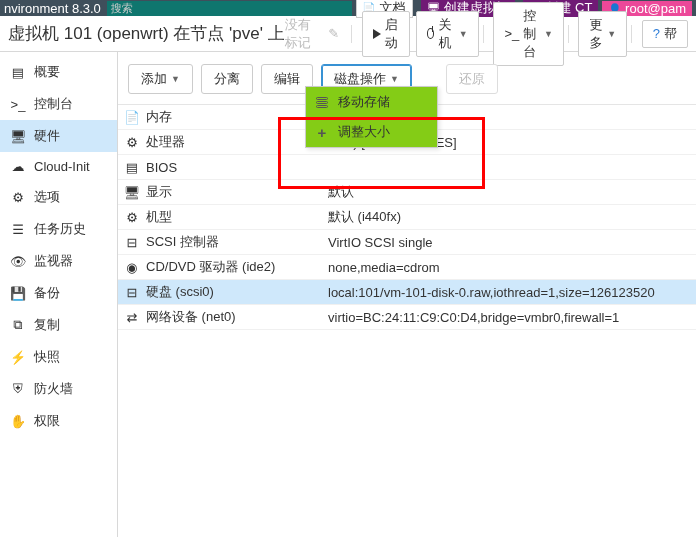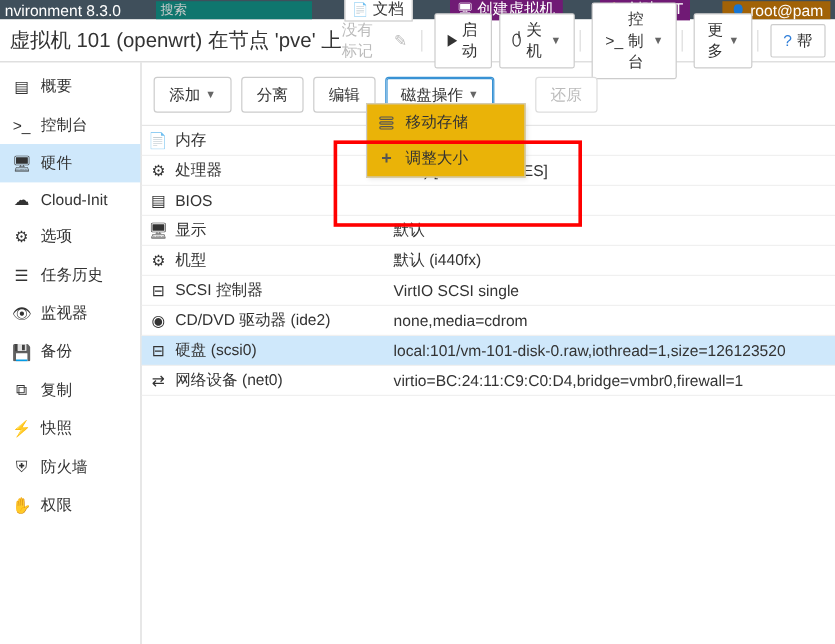--- a/index.html
+++ b/index.html
@@ -1,24 +1,24 @@
 <!DOCTYPE html>
 <html><head>
 <meta charset="utf-8">
 <style>
 * { margin: 0; padding: 0; box-sizing: border-box; font-family: "Helvetica Neue", Arial, sans-serif; font-size: 13px; }
 body { background: #fff; color: #333; width: 696px; height: 537px; overflow: hidden; position: relative; }
 
 
-.topbar { height: 16px; background: #3f4f5b; color: #fff; display: flex; align-items: center; padding: 0 4px; font-size: 11px; gap: 23px; }
+.topbar { height: 16px; background: #3f4f5b; color: #fff; display: flex; align-items: center; padding: 0 4px; font-size: 11px; }
 .topbar .ver { flex: 0 0 auto; }
 .topbar .search { margin-left: 6px; background: #0f766e; color: #ccc; padding: 0 4px; font-size: 11px; flex: 1; }
 .topbar .docbtn { background: #fff; color: #333; border: 1px solid #ccc; padding: 0 6px; margin-left: 4px; font-size: 11px; }
 .topbar .btnblue { background: #701a75; color: #fff; padding: 0 6px; margin-left: 8px; font-size: 11px; }
-.topbar .userbtn { background: #a16207; color: #fff; padding: 0 6px; margin-left: 4px; font-size: 11px; }
+.topbar .userbtn { background: #ec4899; color: #fff; padding: 0 6px; margin-left: 4px; font-size: 11px; }
 
 
 .header { display: flex; align-items: center; height: 36px; border-bottom: 1px solid #d8d8d8; padding: 0 8px; }
 .header .title { font-size: 17px; color: #333; flex: 0 0 auto; }
 .header .spacer { flex: 1; }
 .header .notag { color: #bbb; margin-right: 8px; }
 .header .hbtn { border: 1px solid #ccc; background: #fff; padding: 4px 10px; margin-left: 6px; display: flex; align-items: center; gap: 4px; border-radius: 2px; cursor: pointer; font-size: 13px; }
 .header .sep { width:1px; height:18px; background:#ddd; margin:0 4px; }
 .header .caret { font-size: 9px; color: #666; }
 
@@ -40,21 +40,21 @@
 
 
 .table { border-top: 1px solid #e5e5e5; }
 .row { display: flex; align-items: center; height: 25px; border-bottom: 1px solid #f0f0f0; }
 .row .cicon { width: 28px; text-align: center; color: #333; }
 .row .c1 { width: 180px; padding-left: 0; }
 .row .c2 { flex: 1; padding-left: 2px; white-space: nowrap; overflow: hidden; }
 .row.selected { background: #cfe8fb; }
 
 
-.menu { position: absolute; background: #eab308; border: 1px solid #ccc; box-shadow: 2px 2px 4px rgba(0,0,0,0.1); z-index: 100; }
+.menu { position: absolute; background: #84cc16; border: 1px solid #ccc; box-shadow: 2px 2px 4px rgba(0,0,0,0.1); z-index: 100; }
 .menu .mitem { display: flex; align-items: center; gap: 8px; padding: 6px 20px 6px 8px; cursor: pointer; }
 .menu .micon { width: 16px; display:flex; align-items:center; justify-content:center; color:#555; }
 
 
 .highlight { position: absolute; border: 3px solid #ff0000; pointer-events: none; z-index: 200; }
 
 
 .i-square { width:12px; height:12px; border:1.5px solid #333; display:inline-block; }
 .i-db { display:inline-flex; flex-direction:column; gap:1px; }
 .i-db span { width:12px; height:3px; border:1px solid #555; border-radius:3px; display:block; }

